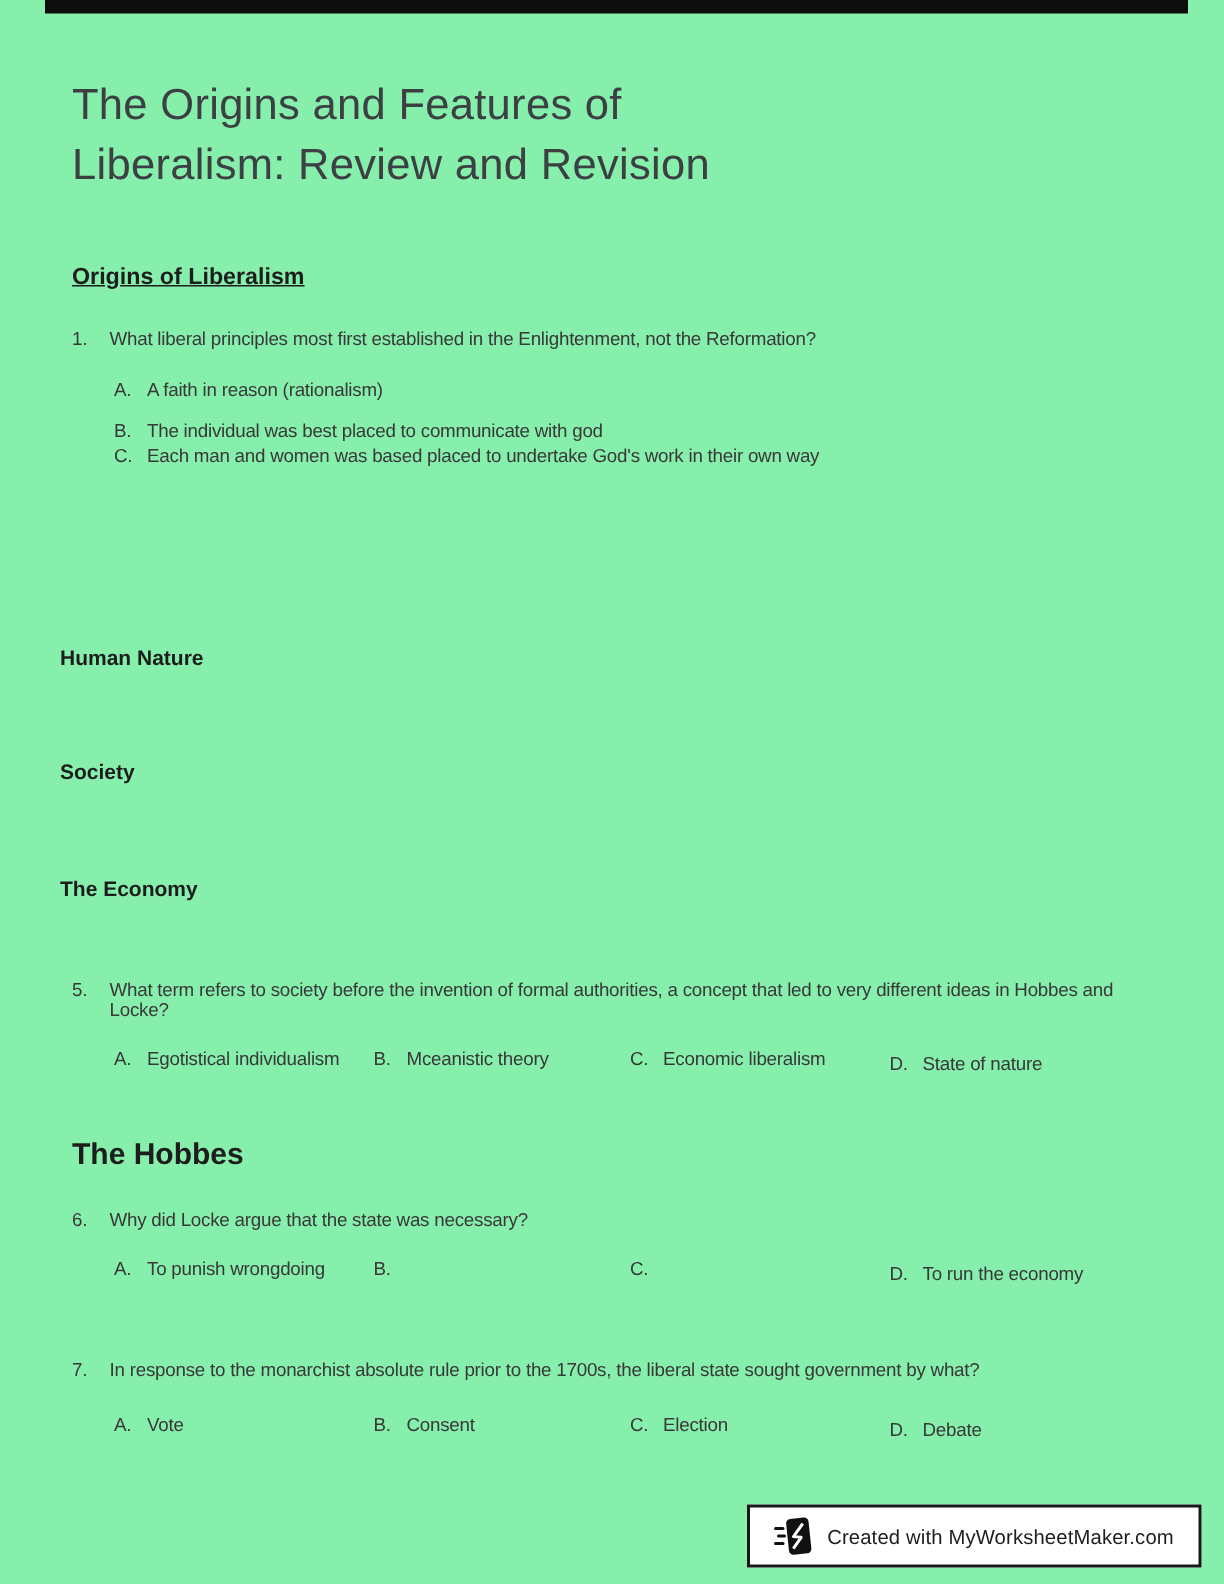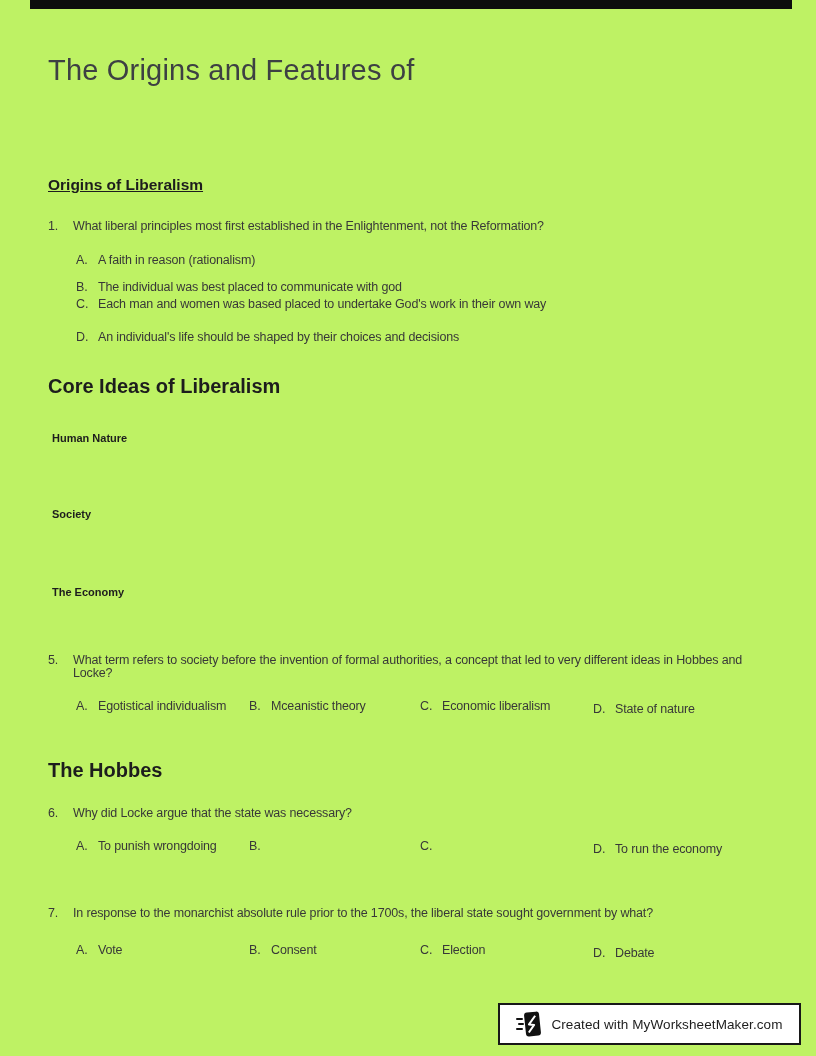--- a/index.html
+++ b/index.html
@@ -1,19 +1,19 @@
 <!DOCTYPE html>
 <html><head>
 <meta charset="utf-8">
 <style>
   html,body{margin:0;padding:0;background:#ffffff;}
   .page{
     position:relative;
     width:816px;height:1056px;
-    background:#bef264;
+    background:#86efac;
     font-family:"Liberation Sans","DejaVu Sans",sans-serif;
     color:#383838;
     overflow:hidden;
   }
   .top-rule{
     position:absolute;left:30px;top:0;width:762px;height:9px;
     background:#0d0d0d;
   }
   .title{
     position:absolute;left:48px;top:50px;
@@ -22,22 +22,22 @@
   }
   .h-small{   
     position:absolute;left:48px;
     font-size:15.5px;font-weight:700;color:#1d1d1d;line-height:17px;text-decoration:underline;
   }
   .h-large{   
     position:absolute;left:48px;
     font-size:20px;font-weight:700;color:#1d1d1d;line-height:22px;
   }
   .h-mid{     
-    position:absolute;left:52px;
-    font-size:11px;font-weight:700;color:#1d1d1d;line-height:18px;
+    position:absolute;left:40px;
+    font-size:14px;font-weight:700;color:#1d1d1d;line-height:18px;
   }
   .q-row{
     position:absolute;left:48px;
     font-size:12.5px;line-height:13.2px;letter-spacing:-0.15px;
     padding-left:25px;max-width:692px;
   }
   .q-num{position:absolute;left:0;top:0;}
   .opt-row{
     position:absolute;left:76px;
     font-size:12.5px;line-height:13.2px;letter-spacing:-0.15px;
@@ -64,42 +64,39 @@
 </style>
 </head>
 <body>
 
 <div class="page">
 
   <div class="top-rule"></div>
 
   <div class="title">
     <div>The Origins and Features of</div>
+    <div>Liberalism: Review and Revision</div>
   </div>
 
   <div class="h-small" style="top:176px">Origins of Liberalism</div>
 
   <div class="q-row" style="top:220px">
     <span class="q-num">1.</span>
     <span>What liberal principles most first established in the Enlightenment, not the Reformation?</span>
   </div>
   <div class="opt-row" style="top:254px">
     <span class="opt-letter">A.</span><span>A faith in reason (rationalism)</span>
   </div>
   <div class="opt-row" style="top:281px">
     <span class="opt-letter">B.</span><span>The individual was best placed to communicate with god</span>
   </div>
   <div class="opt-row" style="top:298px">
     <span class="opt-letter">C.</span><span>Each man and women was based placed to undertake God's work in their own way</span>
   </div>
-  <div class="opt-row" style="top:331px">
-    <span class="opt-letter">D.</span><span>An individual's life should be shaped by their choices and decisions</span>
-  </div>
 
-  <div class="h-large" style="top:375px">Core Ideas of Liberalism</div>
   <div class="h-mid" style="top:429px">Human Nature</div>
   <div class="h-mid" style="top:505px">Society</div>
   <div class="h-mid" style="top:583px">The Economy</div>
 
   <div class="q-row" style="top:654px">
     <span class="q-num">5.</span>
     <span>What term refers to society before the invention of formal authorities, a concept that led to very different ideas in Hobbes and Locke?</span>
   </div>
   <div class="opt-grid" style="top:700px">
     <div class="opt-cell">

